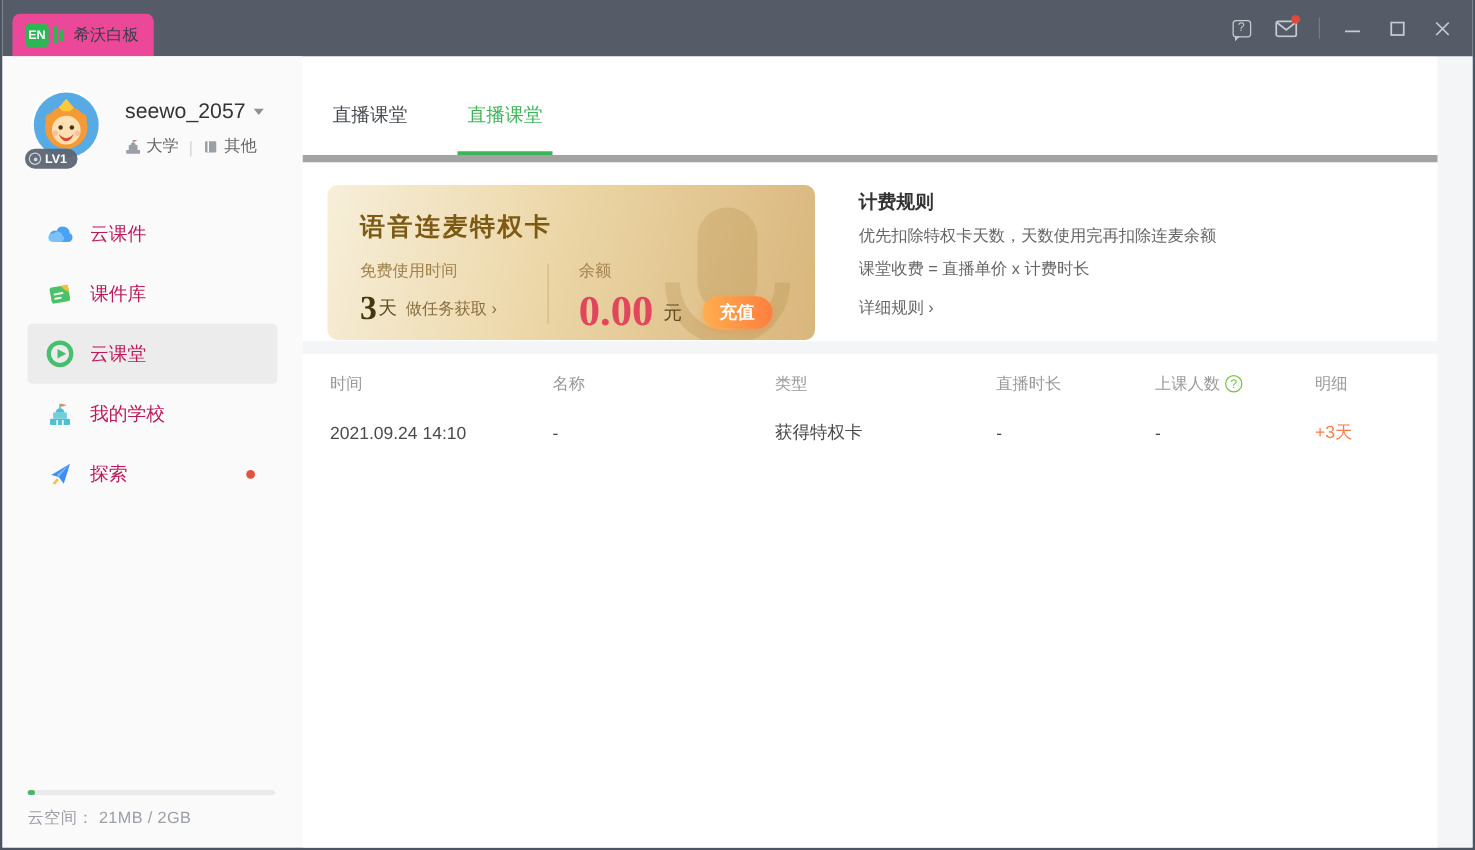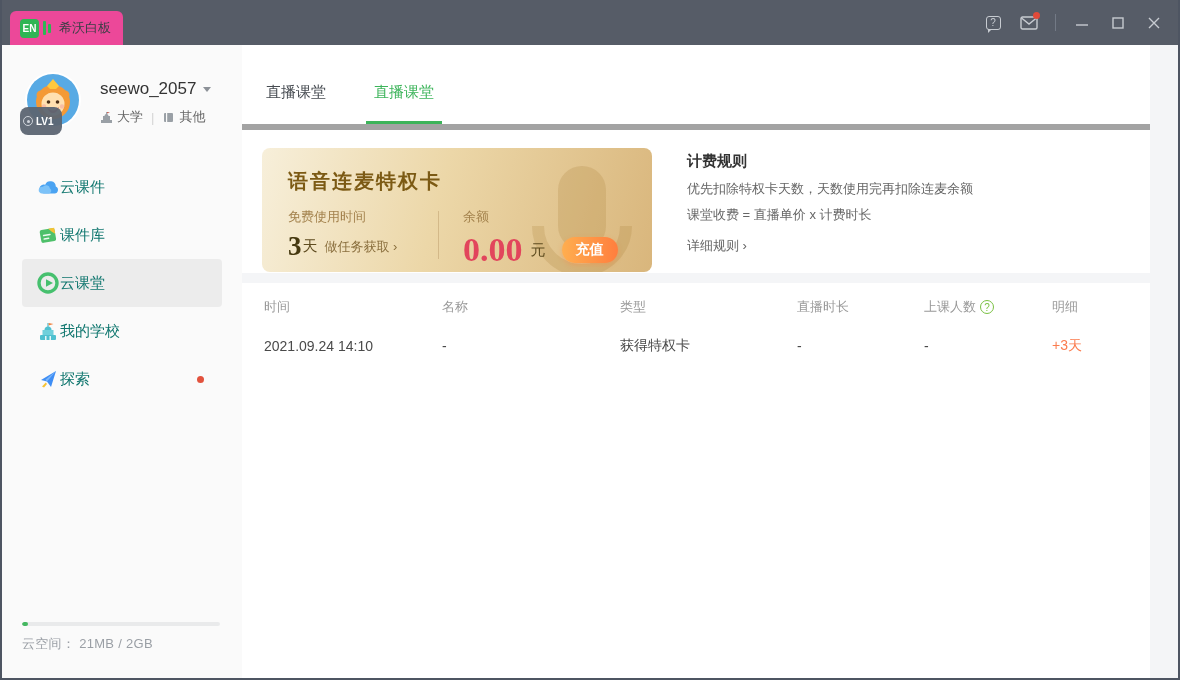--- a/index.html
+++ b/index.html
@@ -24,38 +24,38 @@
   .tb-divider { width:1px; height:17px; background:#737a86; margin:0 8px; }
 
   
   .app-body { flex:1; display:flex; min-height:0; }
 
   
   .sidebar { width:240px; flex:none; background:#fafafa; position:relative; }
   .profile { display:flex; padding:26px 0 0 22px; gap:12px; }
   .avatar-wrap { position:relative; width:64px; height:64px; flex:none; }
   .avatar { width:58px; height:58px; border-radius:50%; display:block; }
-  .lv-badge { position:absolute; left:-4px; bottom:0; height:28px; padding:0 8px 0 3px; background:rgba(92,101,114,.95); border-radius:8px; display:flex; align-items:center; gap:3px; color:#fff; font-size:10px; font-weight:bold;margin-top:24px; }
+  .lv-badge { position:absolute; left:-4px; bottom:0; height:16px; padding:0 8px 0 3px; background:rgba(92,101,114,.95); border-radius:8px; display:flex; align-items:center; gap:3px; color:#fff; font-size:10px; font-weight:bold;margin-top:24px; }
   .lv-medal { width:10px; height:10px; border:1.5px solid #cfd4da; border-radius:50%; display:inline-flex; align-items:center; justify-content:center; }
   .lv-medal::after { content:""; width:3px; height:3px; background:#cfd4da; border-radius:50%; }
   .profile-info { padding-top:8px; }
   .name-row { display:flex; align-items:center; gap:7px; font-size:17px; color:#333; cursor:pointer; }
   .caret-down { width:0; height:0; border-left:4px solid transparent; border-right:4px solid transparent; border-top:5px solid #8c9197; }
   .meta-row { margin-top:9px; display:flex; align-items:center; font-size:13px; color:#666; }
   .meta-row svg { margin-right:4px; }
   .meta-divider { color:#d4d4d4; margin:0 8px; }
 
   .menu { margin-top:28px; }
   .menu-item { height:48px; margin:0 20px; padding-left:14px; display:flex; align-items:center; border-radius:4px; position:relative; cursor:pointer; }
   .menu-item.selected { background:#ececec; }
   .menu-item svg { flex:none; }
-  .menu-label { font-size:15px; color:#0f766e;text-align:center; }
+  .menu-label { margin-left:12px; font-size:15px; color:#be185d;text-align:center; }
   .menu-dot { position:absolute; right:18px; width:7px; height:7px; border-radius:50%; background:#e2523d; }
 
-  .storage { position:absolute; left:20px; bottom:25px; width:198px; }
+  .storage { position:absolute; left:20px; bottom:15px; width:198px; }
   .progress-track { height:4px; background:#e9eaeb; border-radius:2px; overflow:hidden; }
   .progress-fill { height:4px; background:#45b861; border-radius:2px; width:3%; }
   .storage-text { margin-top:9px; font-size:13px; color:#9a9fa5; letter-spacing:.3px; }
 
   
   .main { flex:1; background:#f4f5f7; min-width:0; display:flex; flex-direction:column; }
   .panel { background:#fff; margin-right:28px; }
   .tabbar { height:85px; border-bottom:6px solid #a3a3a3; display:flex; align-items:flex-end; padding-left:22px; gap:44px; flex:none; }
   .tab { padding:0 2px 22px; font-size:15px; color:#454a50; position:relative; cursor:pointer; }
   .tab.active { color:#3cb45a; }

